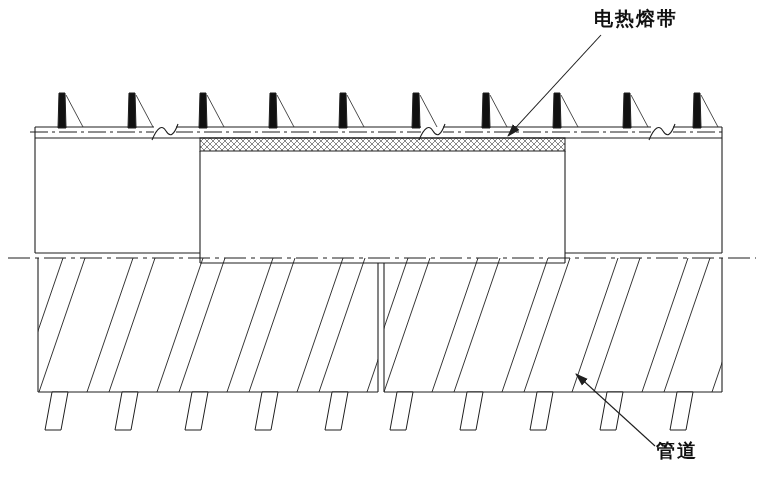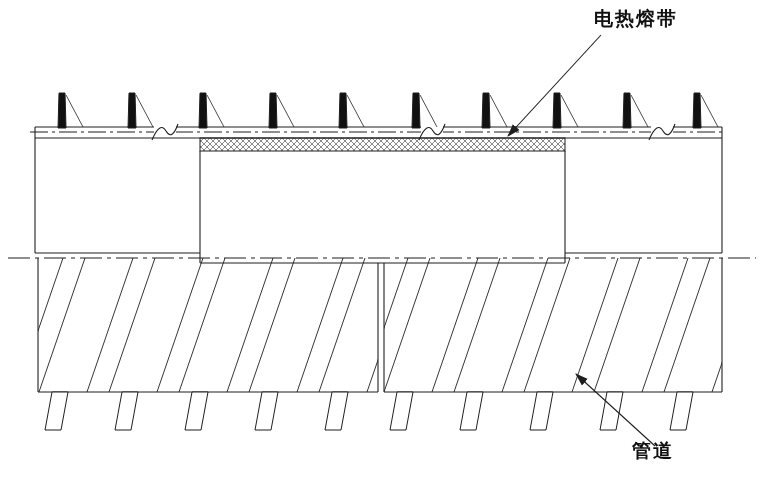--- a/index.html
+++ b/index.html
@@ -14,21 +14,21 @@
   .cad-label{
     position:absolute;
     color:#111;
     font-size:19px;
     font-weight:600;
     letter-spacing:2px;
     white-space:nowrap;
     user-select:none;
   }
   #label-band{left:594px;top:6px;}
-  #label-pipe{left:632px;top:438px;}
+  #label-pipe{left:656px;top:438px;}
 </style>
 </head>
 <body>
 
 <div id="stage">
 
   <svg id="drawing" width="764" height="484" viewBox="0 0 764 484">
     <defs>
       <marker id="arrow" viewBox="0 0 12 9" refX="11" refY="4.5" markerWidth="12" markerHeight="9" orient="auto">
         <path d="M0,0.5 L12,4.5 L0,8.5 z" fill="#1f1f1f"></path>

